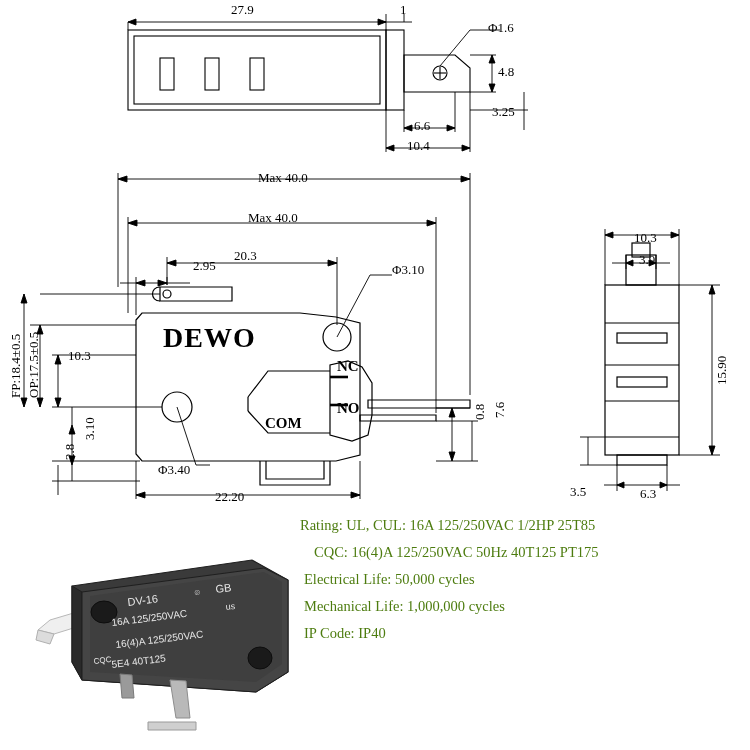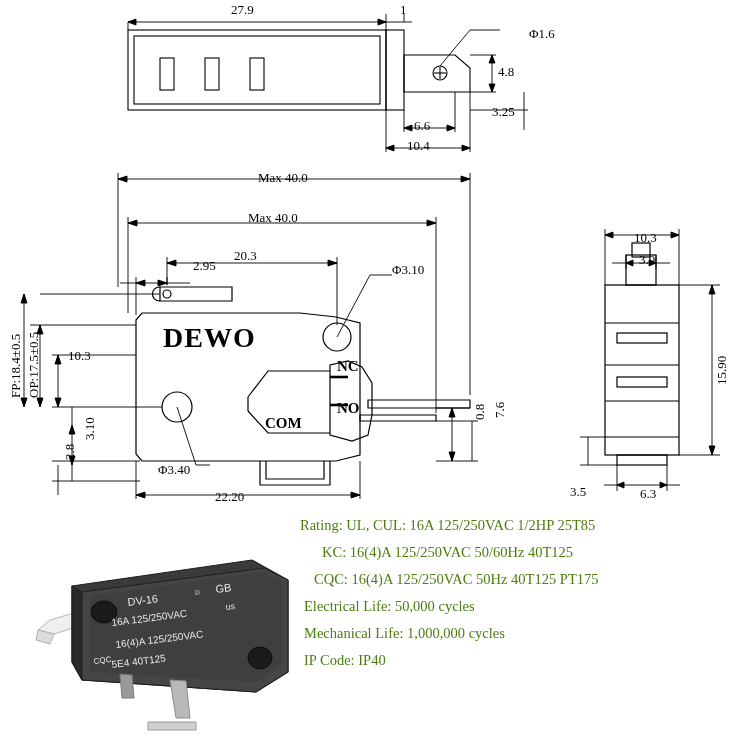--- a/index.html
+++ b/index.html
@@ -93,21 +93,21 @@
       <line x1="386" y1="110" x2="386" y2="152"></line>
       <line x1="470" y1="92" x2="470" y2="152"></line>
       <line x1="386" y1="148" x2="470" y2="148"></line>
       <path d="M386 148 l8 -3 l0 6 z" fill="#000"></path>
       <path d="M470 148 l-8 -3 l0 6 z" fill="#000"></path>
     </g>
   </svg>
 
   <div class="spec dimtext" style="left:231px;top:2px;">27.9</div>
   <div class="spec dimtext" style="left:400px;top:2px;">1</div>
-  <div class="spec dimtext" style="left:529px;top:20px;margin-top:6px;">Φ1.6</div>
+  <div class="spec dimtext" style="left:488px;top:20px;">Φ1.6</div>
   <div class="spec dimtext" style="left:498px;top:64px;">4.8</div>
   <div class="spec dimtext" style="left:492px;top:104px;">3.25</div>
   <div class="spec dimtext" style="left:414px;top:118px;">6.6</div>
   <div class="spec dimtext" style="left:407px;top:138px;">10.4</div>
 
   <svg class="abs" style="left:0px;top:165px;" width="560" height="345">
 
     <g stroke="#000" fill="none" stroke-width="1.2">
       <path d="M136 155
                L142 148 L300 148 L336 152 L360 158
@@ -314,20 +314,19 @@
     <text x="196" y="71" font-family="Liberation Sans, sans-serif" font-size="11" fill="#e8e8e8" transform="rotate(-7 196 71)">GB</text>
     <text x="92" y="104" font-family="Liberation Sans, sans-serif" font-size="10" fill="#e6e6e6" transform="rotate(-7 92 104)">16A 125/250VAC</text>
     <text x="206" y="88" font-family="Liberation Sans, sans-serif" font-size="9" fill="#e6e6e6" transform="rotate(-7 206 88)">us</text>
     <text x="96" y="126" font-family="Liberation Sans, sans-serif" font-size="10" fill="#e6e6e6" transform="rotate(-7 96 126)">16(4)A 125/250VAC</text>
     <text x="92" y="146" font-family="Liberation Sans, sans-serif" font-size="10" fill="#e6e6e6" transform="rotate(-7 92 146)">5E4    40T125</text>
     <text x="74" y="142" font-family="Liberation Sans, sans-serif" font-size="8" fill="#e6e6e6" transform="rotate(-7 74 142)">CQC</text>
   </svg>
 
   <div class="spec-block">
     <div class="spec-line flush">Rating:  UL, CUL: 16A 125/250VAC 1/2HP 25T85</div>
-    <div class="spec-line indent3">KC: 16(4)A 125/250VAC 50/60Hz 40T125</div>
     <div class="spec-line indent4">CQC: 16(4)A 125/250VAC 50Hz 40T125 PT175</div>
     <div class="spec-line flush" style="padding-left:4px;">Electrical Life: 50,000 cycles</div>
     <div class="spec-line flush" style="padding-left:4px;">Mechanical Life: 1,000,000 cycles</div>
     <div class="spec-line flush" style="padding-left:4px;">IP Code: IP40</div>
   </div>
 
 </div>
 
 </body></html>

